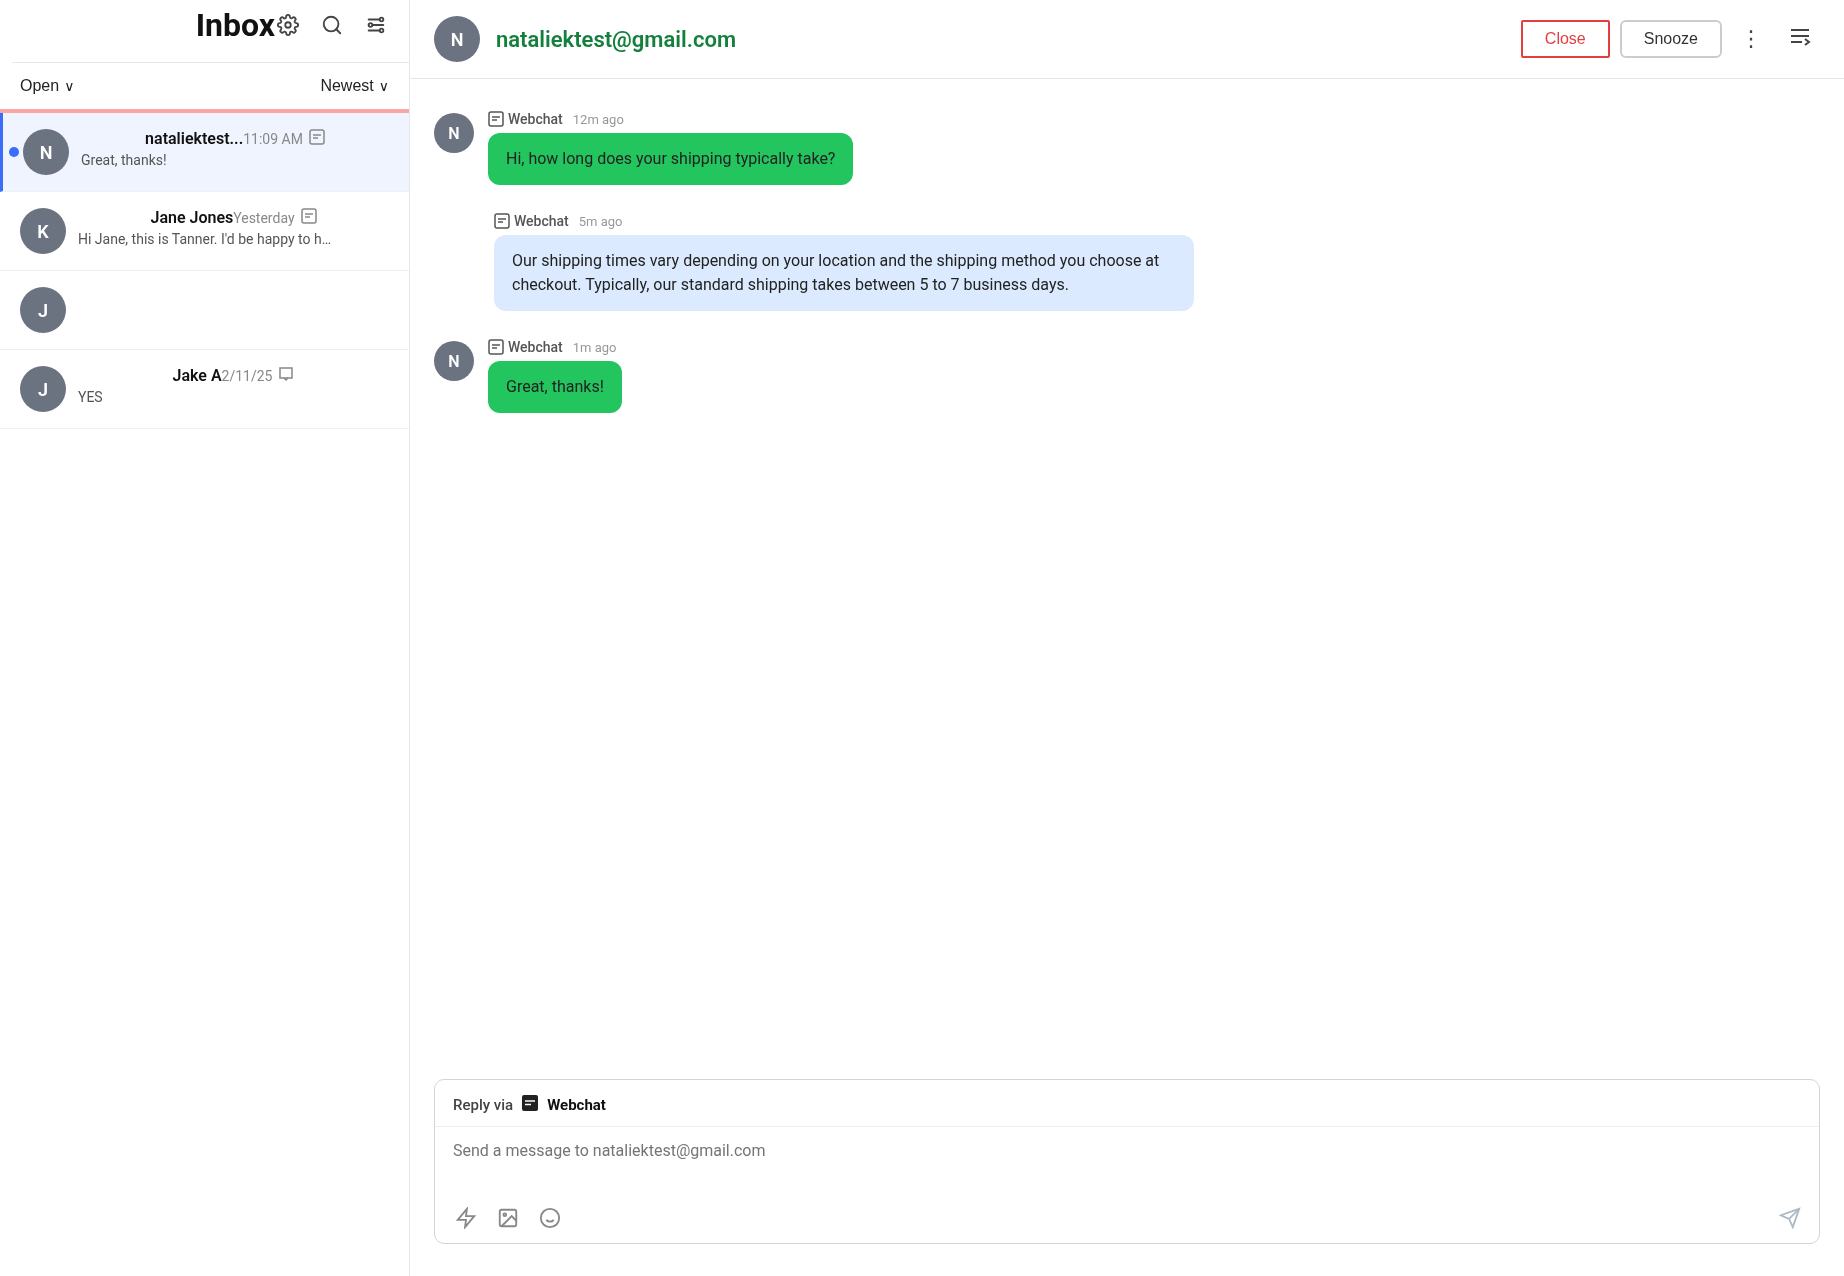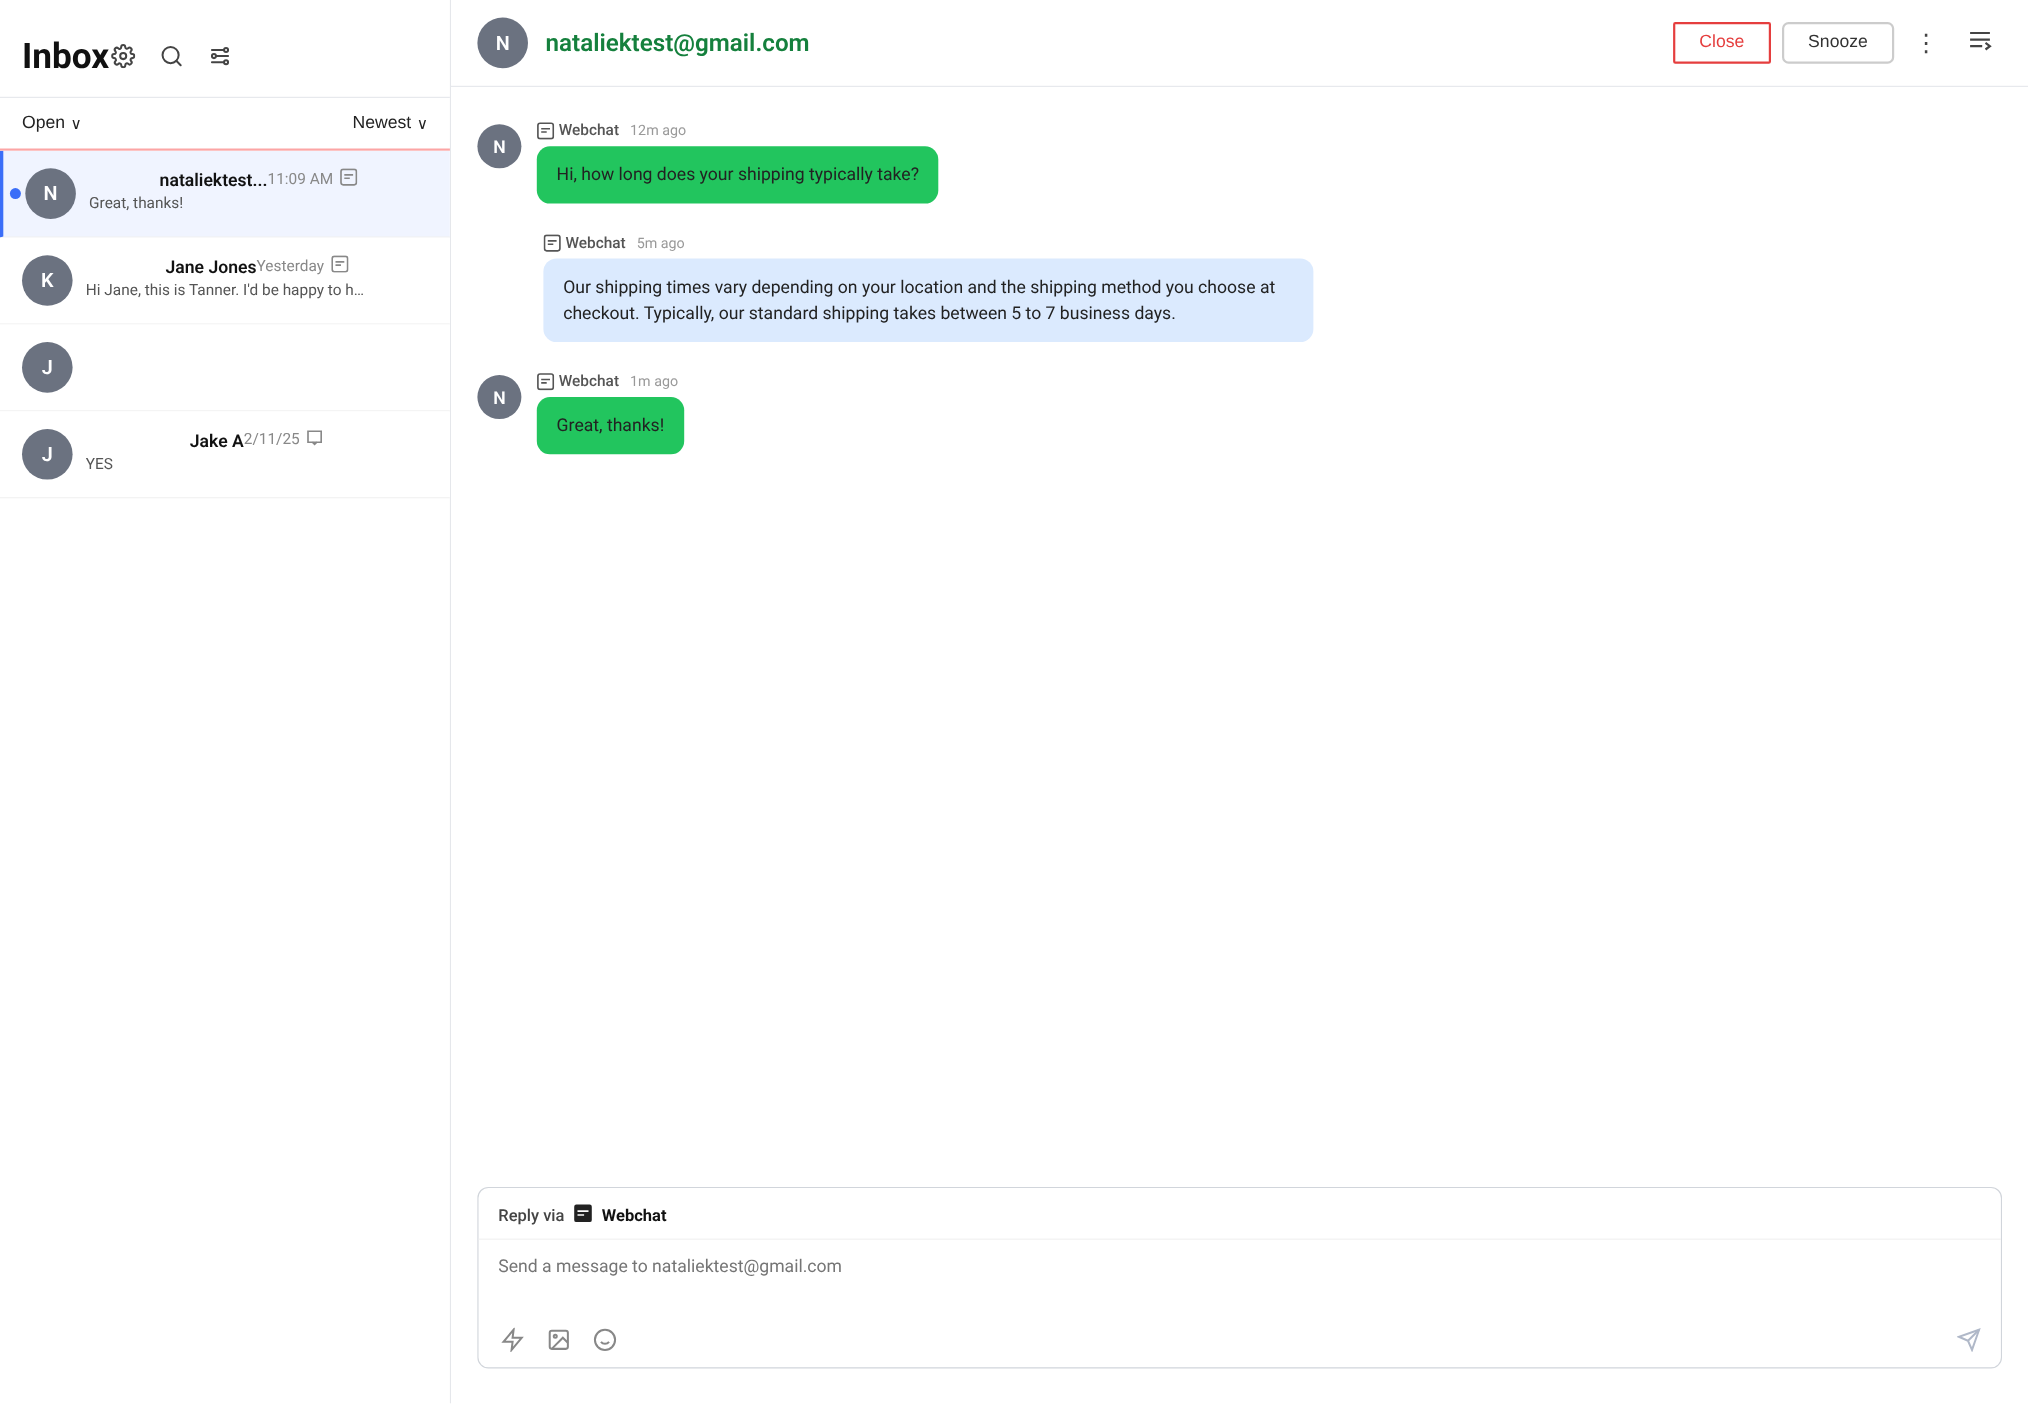--- a/index.html
+++ b/index.html
@@ -17,23 +17,24 @@
       min-width: 410px;
       border-right: 1px solid #e5e7eb;
       display: flex;
       flex-direction: column;
       background: #fff;
     }
 
     .sidebar-header {
       display: flex;
       align-items: center;
-      justify-content: flex-start;
-      padding: 32px 20px 18px 20px;
+      justify-content: flex-end;
+      padding: 6px 20px 18px 20px;
       border-bottom: 1px solid #e5e7eb;
+      margin-left: 12px;
     }
 
     .sidebar-title {
       font-size: 32px;
       font-weight: 700;
       color: #111;
     }
 
     .sidebar-icons {
       display: flex;
@@ -51,21 +52,21 @@
       align-items: center;
       justify-content: center;
       padding: 2px;
     }
 
     .filters-row {
       display: flex;
       align-items: center;
       justify-content: space-between;
       padding: 14px 20px;
-      border-bottom: 2px solid #fca5a5;
+      border-bottom: 4px solid #fca5a5;
     }
 
     .filter-btn {
       display: flex;
       align-items: center;
       gap: 5px;
       font-size: 16px;
       font-weight: 500;
       color: #222;
       background: none;

